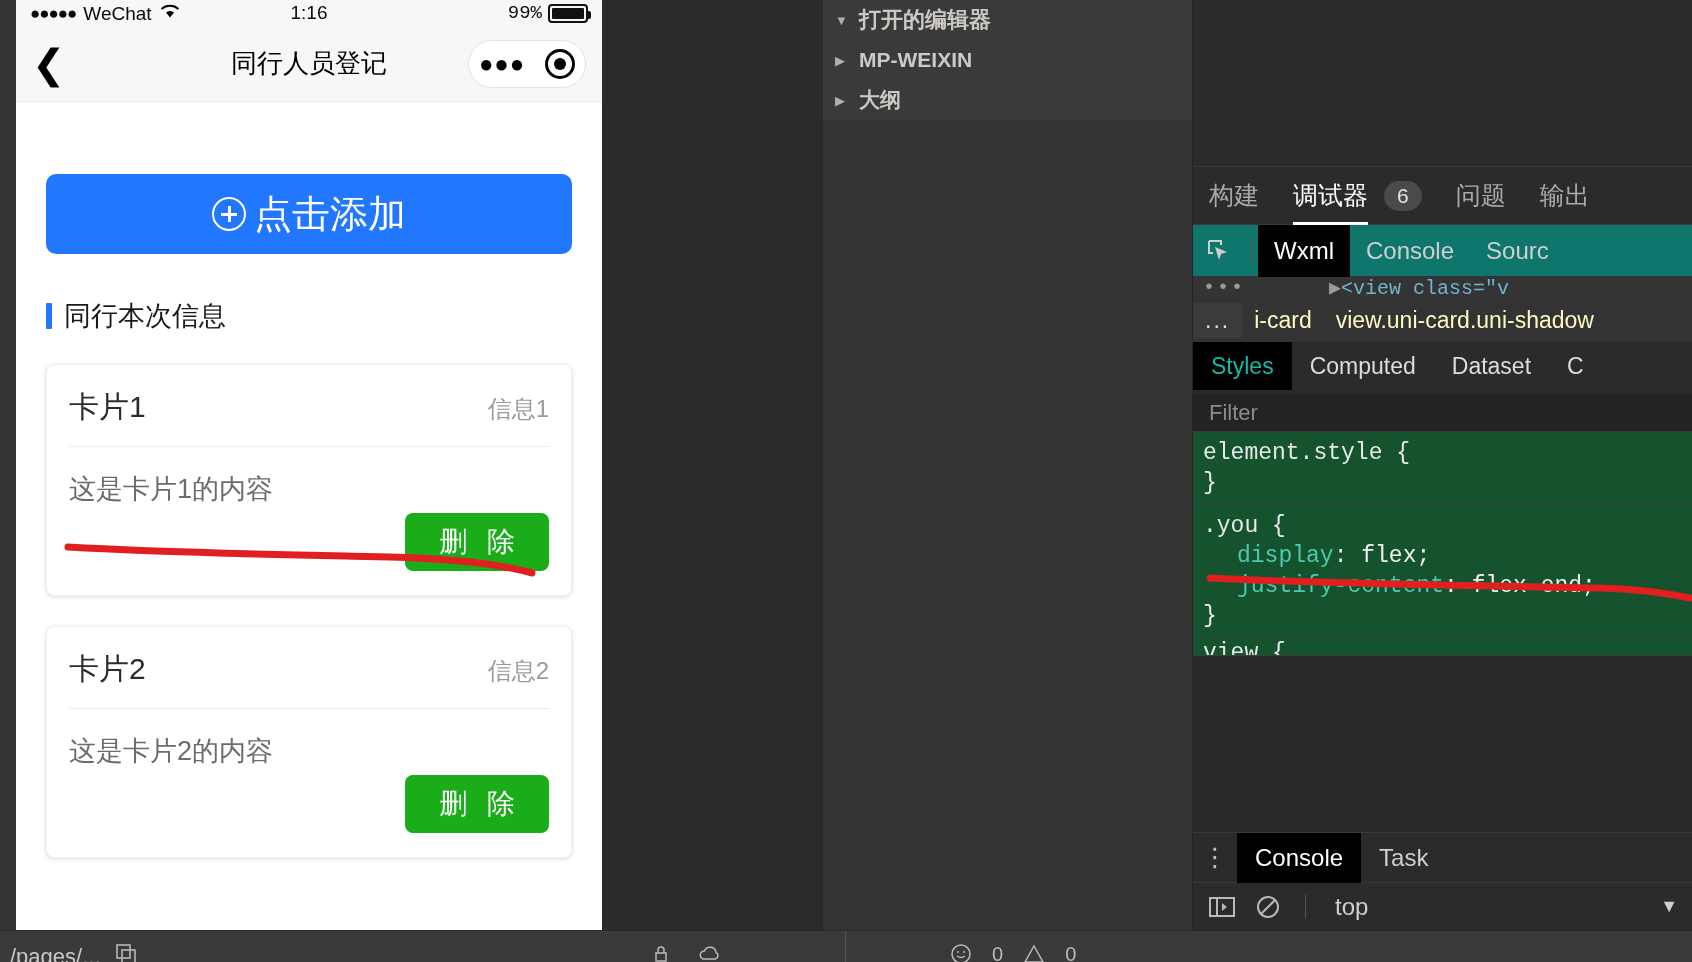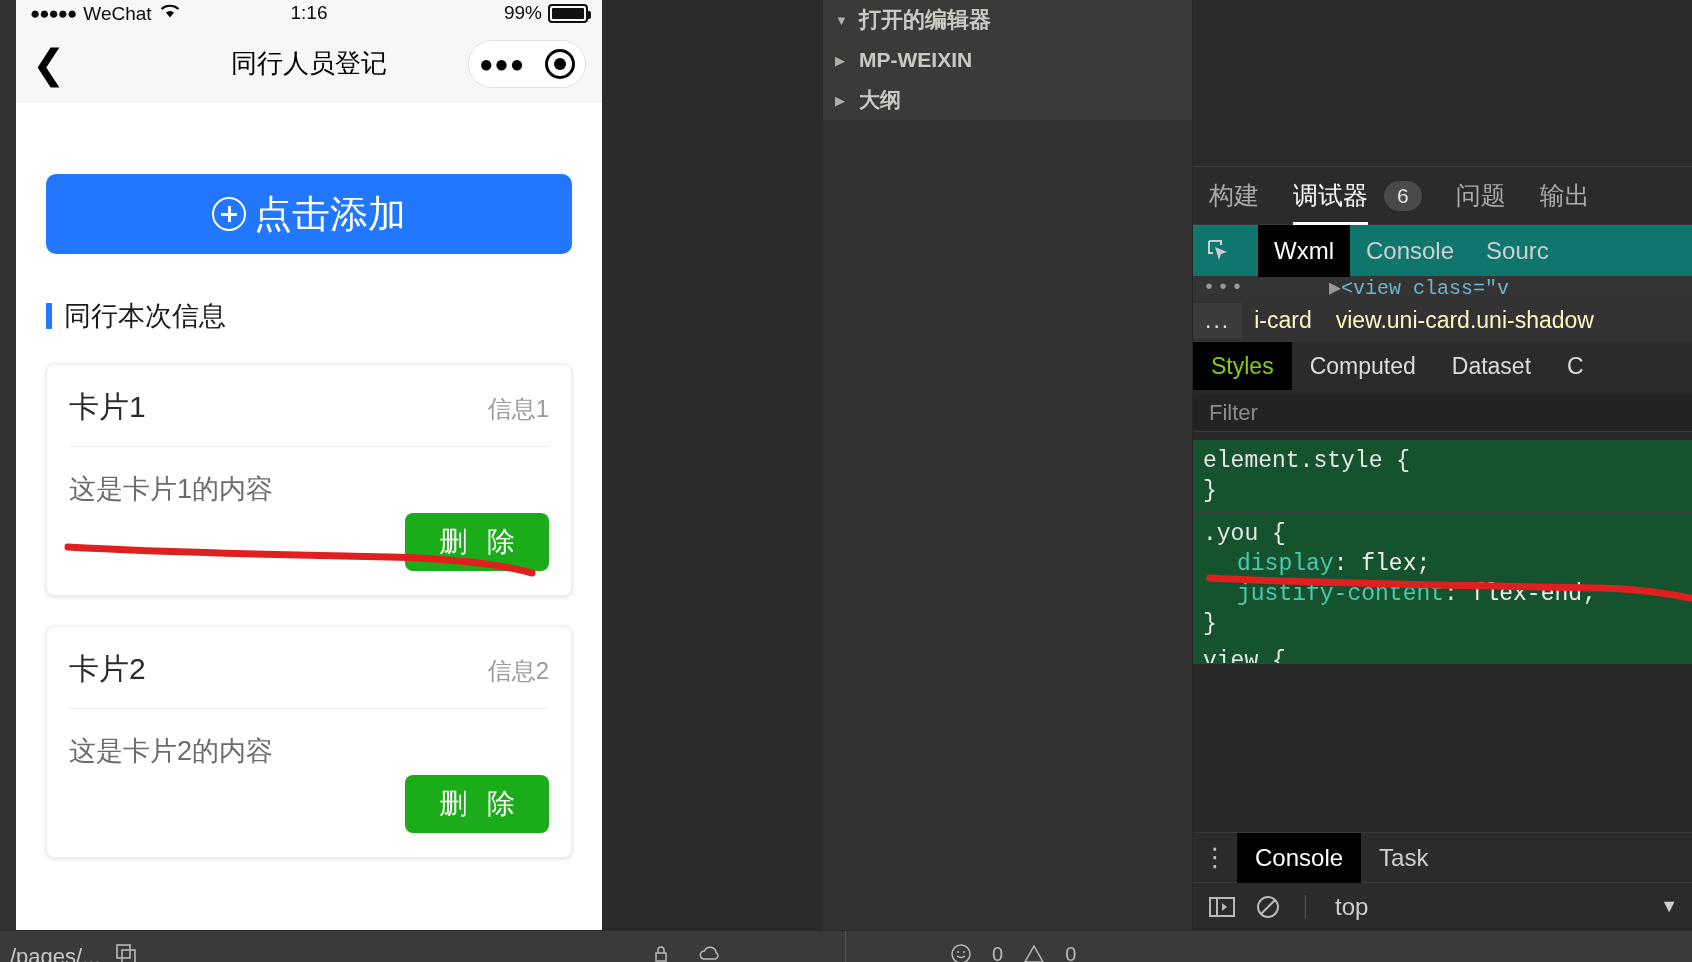--- a/index.html
+++ b/index.html
@@ -35,20 +35,21 @@
   .sb-dots { letter-spacing: -1px; font-size: 17px; line-height: 1; }
   .sb-carrier { font-size: 19px; line-height: 1; margin-left: 1px;}
   .sb-wifi { margin-left: 2px; display:inline-block; }
   .sb-time {
     position: absolute; left: 0; right: 0; text-align: center;
     font-size: 19px; pointer-events: none;
   }
   .sb-right {
     margin-left: auto; display: flex; align-items: center; gap: 6px;
     font-size: 19px;
+    font-family: Liberation Mono, monospace;
   }
   .sb-battery {
     width: 40px; height: 19px; border: 2px solid #111; border-radius: 4px;
     position: relative; display: inline-block;
   }
   .sb-battery::after {
     content: ""; position: absolute; right: -5px; top: 5px;
     width: 3px; height: 8px; background: #111; border-radius: 0 2px 2px 0;
   }
   .sb-battery > i {
@@ -201,24 +202,24 @@
     height: 44px; background: #333333; display:flex; align-items:center;
     font-size: 23px; white-space: nowrap; overflow:hidden;
   }
   .bc-ell { color:#e0e0e0; background:#3b3b3b; padding: 4px 12px; letter-spacing:2px; }
   .bc-item { color:#fef9c3; padding: 0 12px; }
 
   .styles-tabs {
     display:flex; align-items:center; height: 48px; background:#2b2b2b;
   }
   .sty { font-size: 23px; color:#dcdcdc; padding: 0 18px; height:48px; display:flex; align-items:center;}
-  .sty.active { background:#000; color:#84cc16; }
+  .sty.active { background:#000; color:#14b8a6; }
 
   .filter-bar {
-    height: 38px; background:#232323; margin: 4px 0 8px 0;
+    height: 38px; background:#232323; margin: 4px 0 0 0;
     display:flex; align-items:center; padding-left: 16px;
     color: #8c8c8c; font-size: 22px;
     border-bottom: 1px solid #3a3a3a;
   }
   .css-block {
     font-family: "Liberation Mono","DejaVu Sans Mono",monospace;
     font-size: 23px; line-height: 30px;
     padding: 6px 0 6px 10px;
     border-bottom: 1px solid #3d3d3d;
     background:#14532d;

